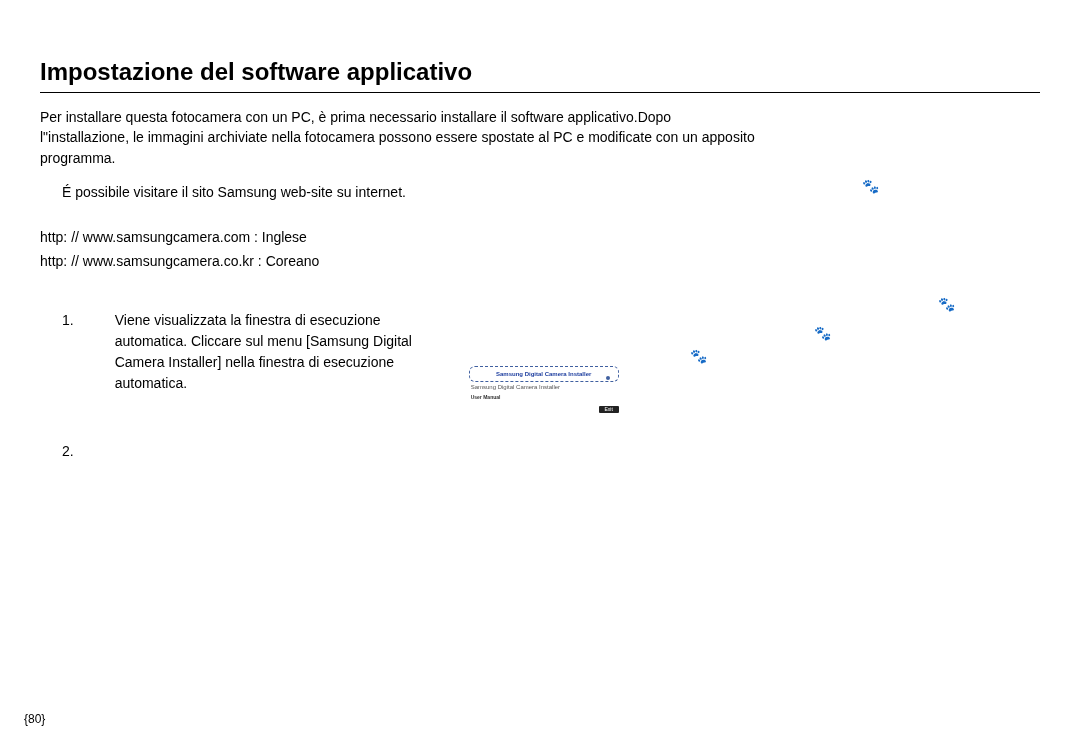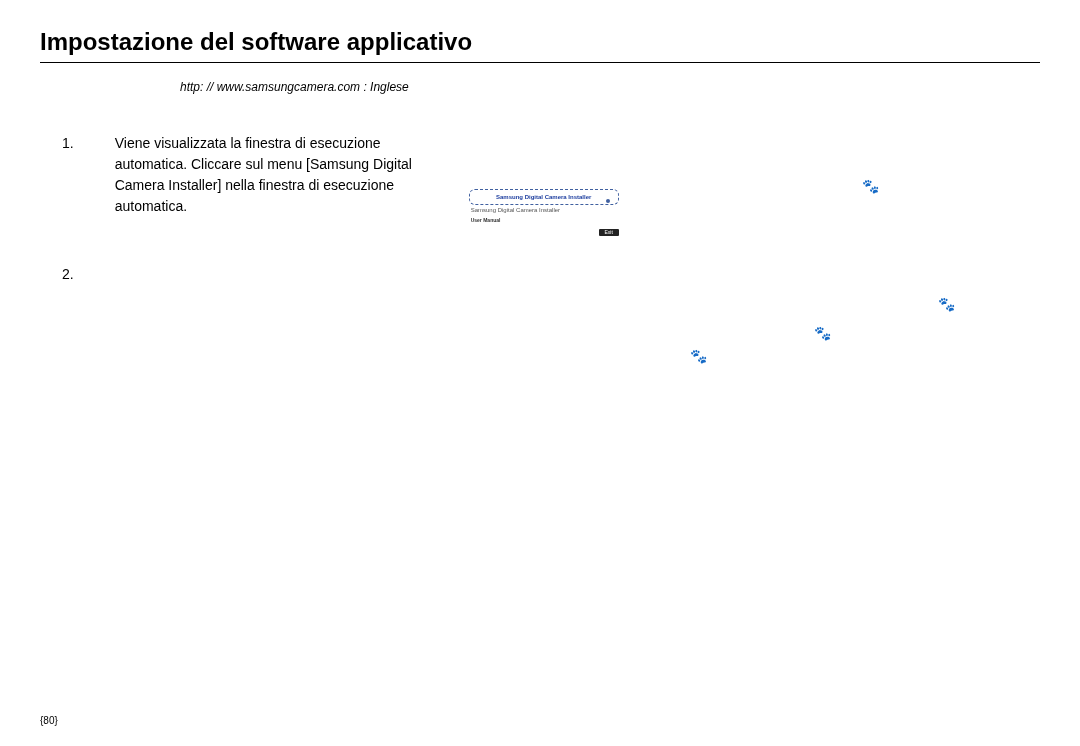--- a/index.html
+++ b/index.html
@@ -6,21 +6,21 @@
     margin: 0;
     padding: 0;
     width: 1080px;
     height: 746px;
     background: #ffffff;
     font-family: Arial, Helvetica, sans-serif;
     color: #000;
   }
   .page {
     box-sizing: border-box;
-    padding: 28px 40px 20px 40px;
+    padding: 58px 40px 20px 40px;
     width: 100%;
     height: 100%;
     position: relative;
   }
   .title {
     font-size: 24px;
     font-weight: bold;
     margin: 0 0 6px 0;
   }
   .hr {
@@ -33,25 +33,23 @@
     line-height: 1.45;
     margin-bottom: 14px;
     max-width: 720px;
   }
   .website-note {
     font-size: 14px;
     line-height: 1.45;
     margin: 0 0 24px 22px;
   }
   .url-block {
-    font-size: 12px;
+    font-size: 14px;
     line-height: 1.7;
-    margin-left: 140px;
     margin-bottom: 36px;
-    font-style: italic;
   }
   .step1-wrap {
     display: flex;
     align-items: flex-start;
     margin-left: 22px;
     margin-bottom: 28px;
     gap: 24px;
   }
   .step-number {
     font-size: 14px;
@@ -110,22 +108,22 @@
     gap: 8px;
   }
   .step2-text {
     font-size: 14px;
     line-height: 1.5;
     max-width: 680px;
   }
   .page-number {
     position: absolute;
     bottom: 20px;
-    left: 40px;
-    font-size: 10px;
+    left: 24px;
+    font-size: 12px;
   }
   .paw {
     position: absolute;
     font-size: 14px;
     color: #9aa;
   }
   .cursor-dot {
     position: absolute;
     width: 4px;
     height: 4px;
@@ -136,24 +134,27 @@
   }
 </style>
 </head>
 <body>
 
 <div class="page">
 
   <h1 class="title">Impostazione del software applicativo</h1>
   <hr class="hr">
 
+  <div class="intro">Per installare questa fotocamera con un PC, è prima necessario installare il software applicativo.Dopo l"installazione, le immagini archiviate nella fotocamera possono essere spostate al PC e modificate con un apposito programma.</div>
 
+  <div class="website-note">É possibile visitare il sito Samsung  web-site su internet.</div>
 
   <div class="url-block">
     <div>http: //  www.samsungcamera.com  :  Inglese</div>
+    <div>http: //  www.samsungcamera.co.kr  :  Coreano</div>
   </div>
 
   <div class="step1-wrap">
     <div style="display:flex; gap:8px;">
       <div class="step-number">1.</div>
       <div class="step-text">Viene visualizzata la finestra di esecuzione automatica.  Cliccare sul menu [Samsung Digital Camera Installer] nella finestra di esecuzione automatica.</div>
     </div>
     <div class="autorun">
       <div class="autorun-inner">
         <span>Samsung Digital Camera Installer</span>

